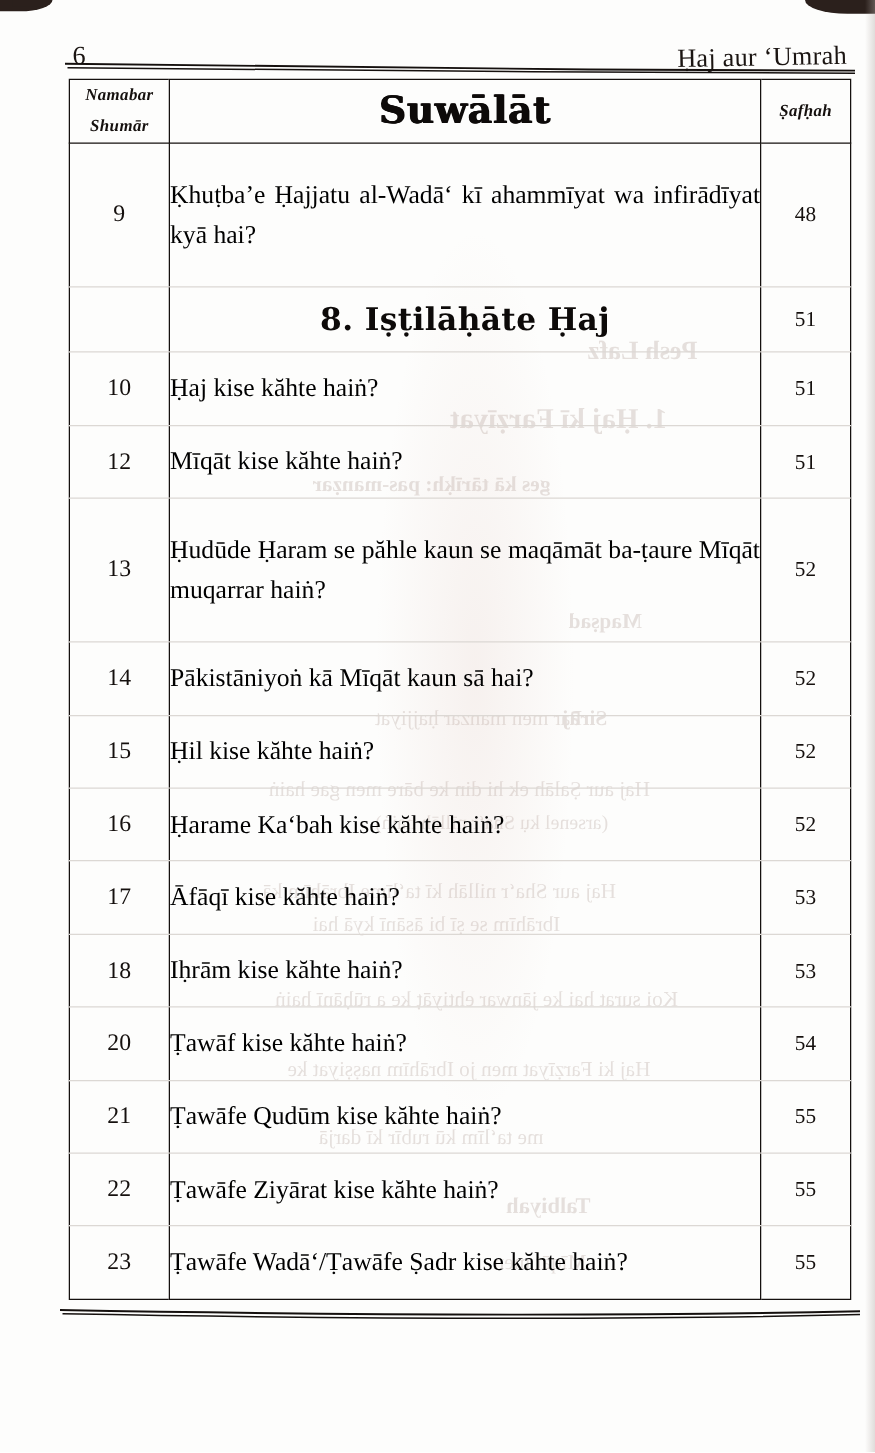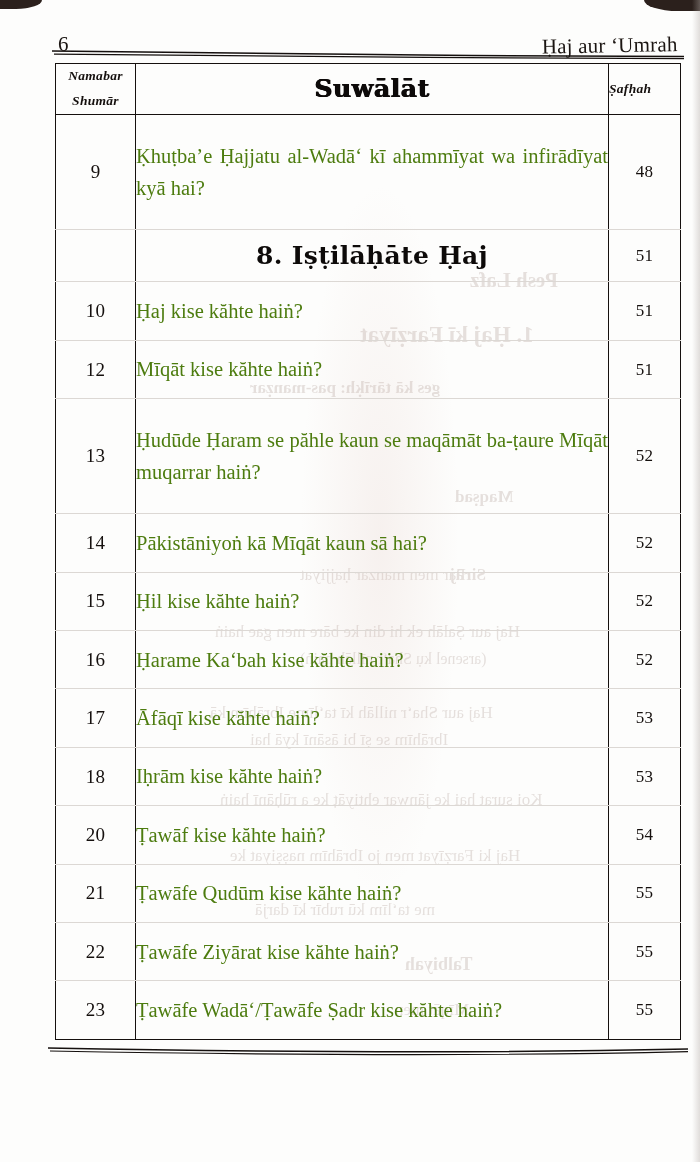--- a/index.html
+++ b/index.html
@@ -143,29 +143,29 @@
     letter-spacing: .3px;
     padding: 8px 2px 10px;
     color: #15100e;
   }
   .hdr-num span { display: block; }
 
   .hdr-main {
     text-align: center;
     font-family: "DejaVu Serif", "Liberation Serif", serif;
     font-weight: bold;
-    font-size: 25px;
+    font-size: 30px;
     letter-spacing: .6px;
     color: #0d0a09;
     text-shadow: 0.6px 0 0 #0d0a09, -0.4px 0 0 #0d0a09;
     padding-bottom: 6px;
   }
 
   .hdr-page {
-    text-align: left;
+    text-align: center;
     font-family: "Liberation Serif", "DejaVu Serif", serif;
     font-weight: bold;
     font-style: italic;
     font-size: 13.5px;
     letter-spacing: .3px;
     color: #15100e;
     vertical-align: bottom;
     padding-bottom: 10px;
   }
 
@@ -178,21 +178,21 @@
   }
   .cell-page {
     text-align: center;
     font-size: 17px;
     color: #15100e;
     letter-spacing: .2px;
   }
   .cell-q {
     font-size: 20.5px;
     line-height: 1.58;
-    color: #4d7c0f;
+    color: #000000;
     padding: 7px 14px 7px 17px;
     text-align: justify;
     text-align-last: left;
     hyphens: manual;
   }
   tr.two-line .cell-q { text-align: justify; }
 
   
   .cell-section {
     text-align: center;

